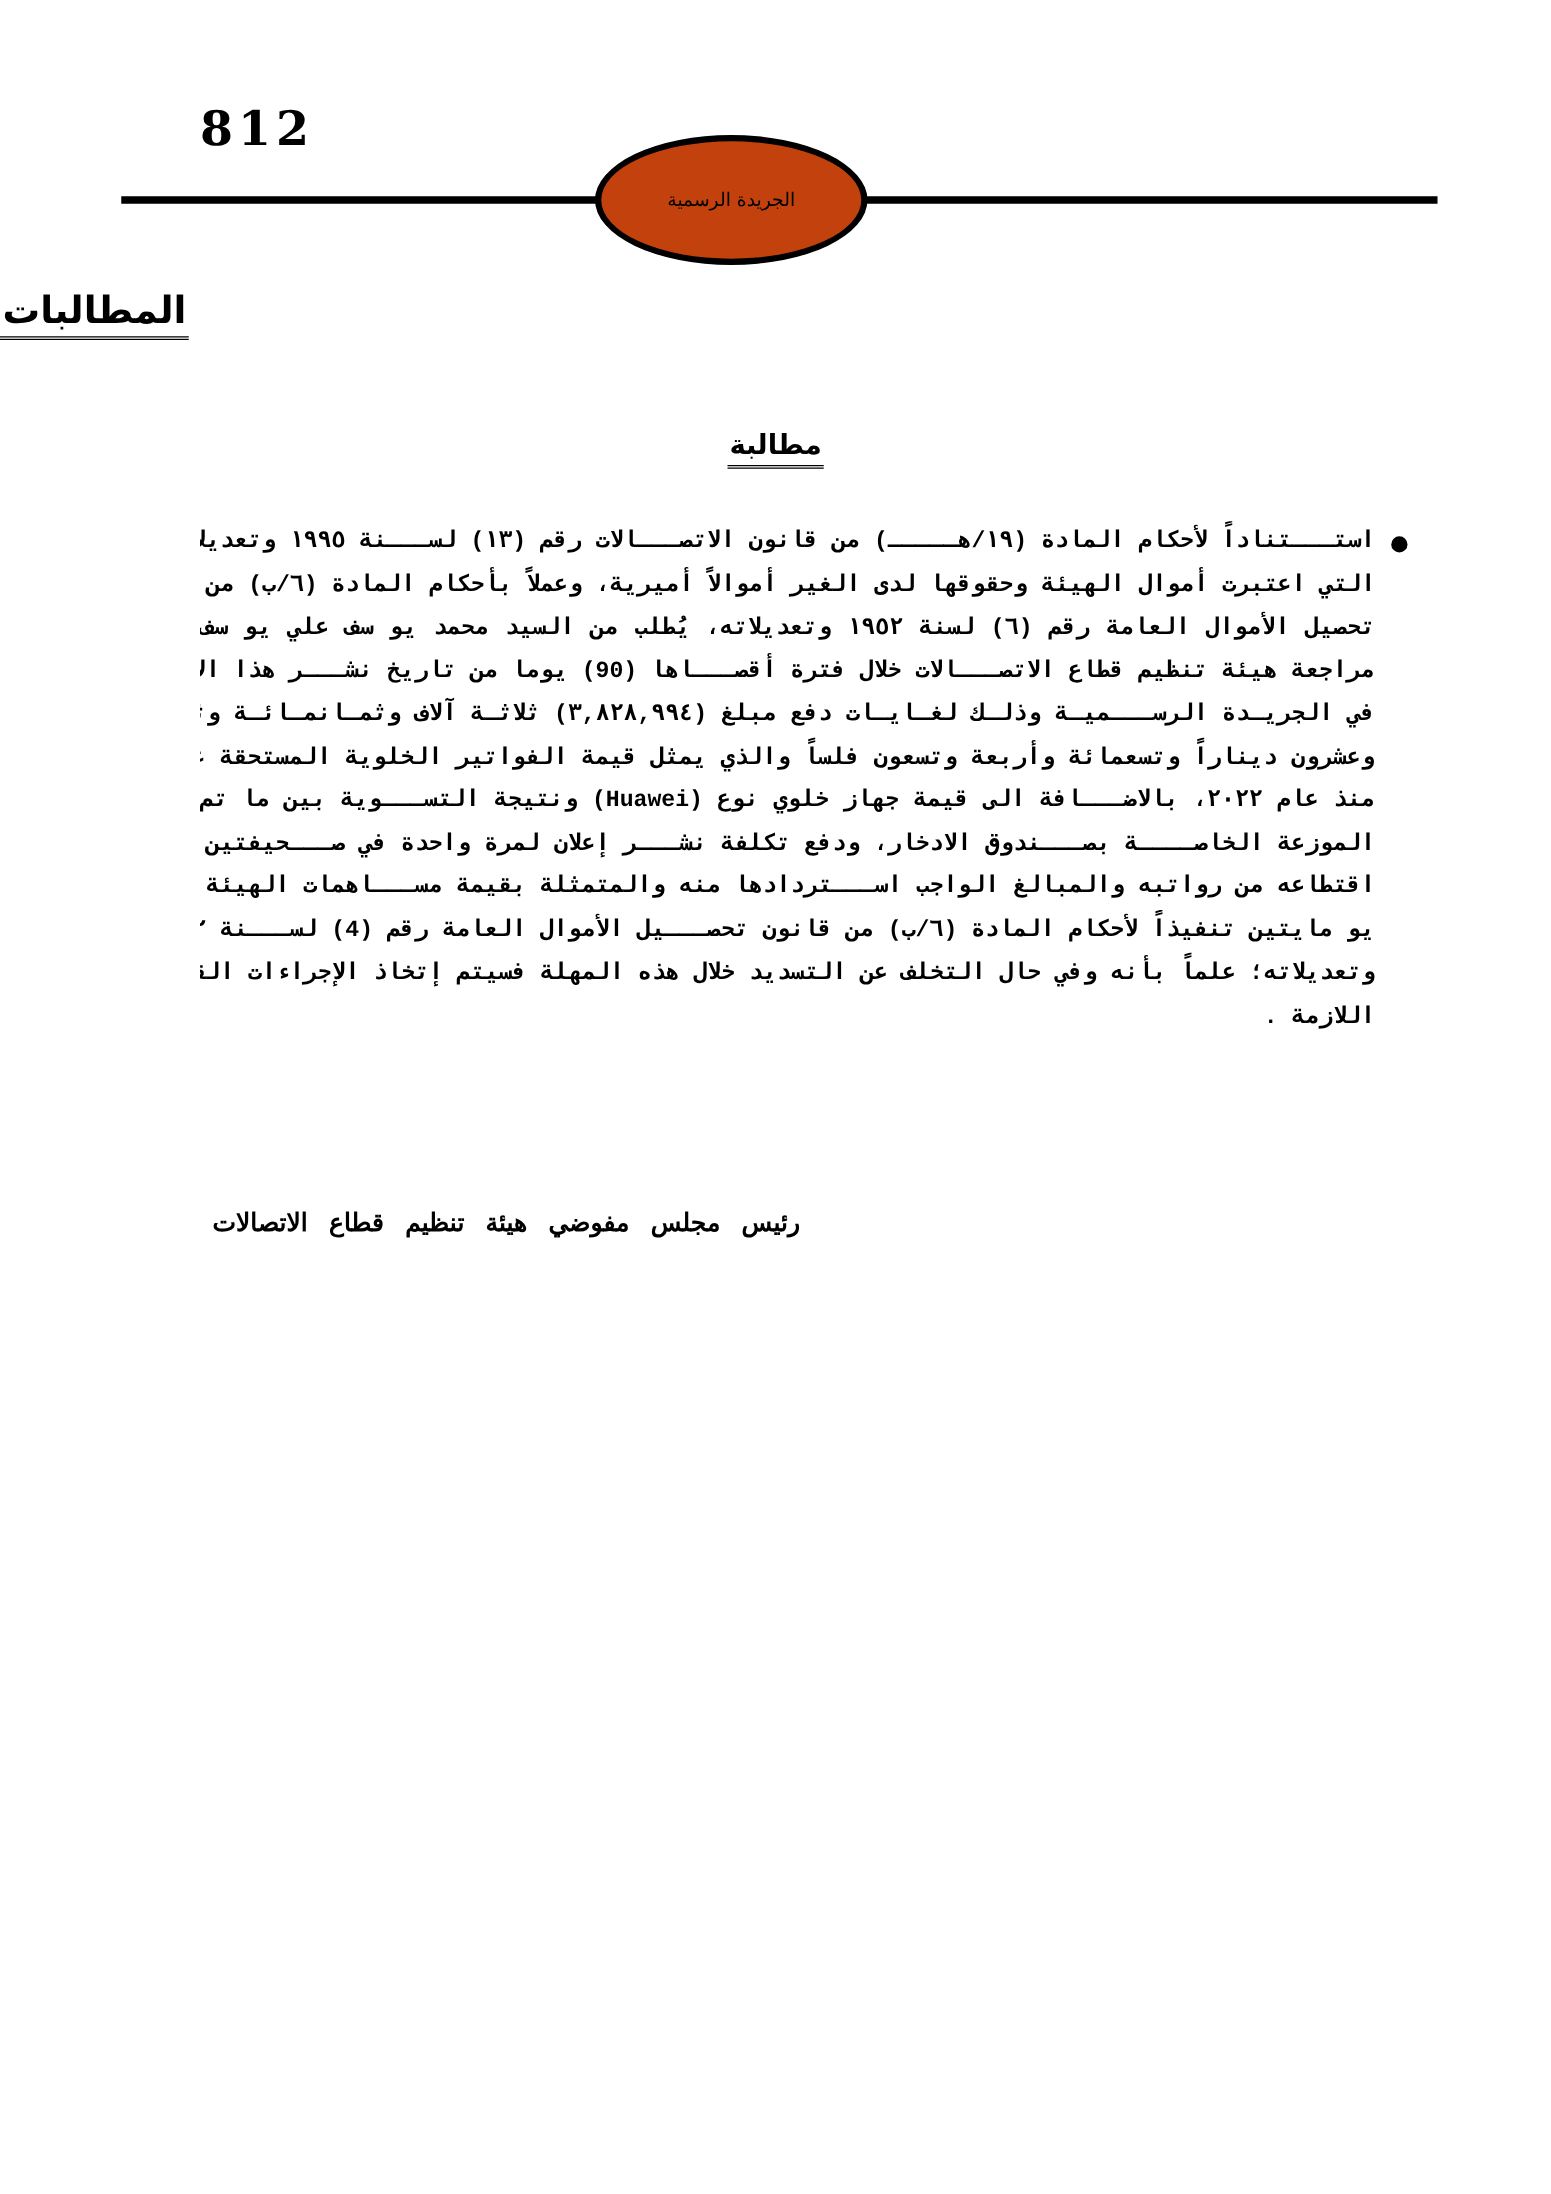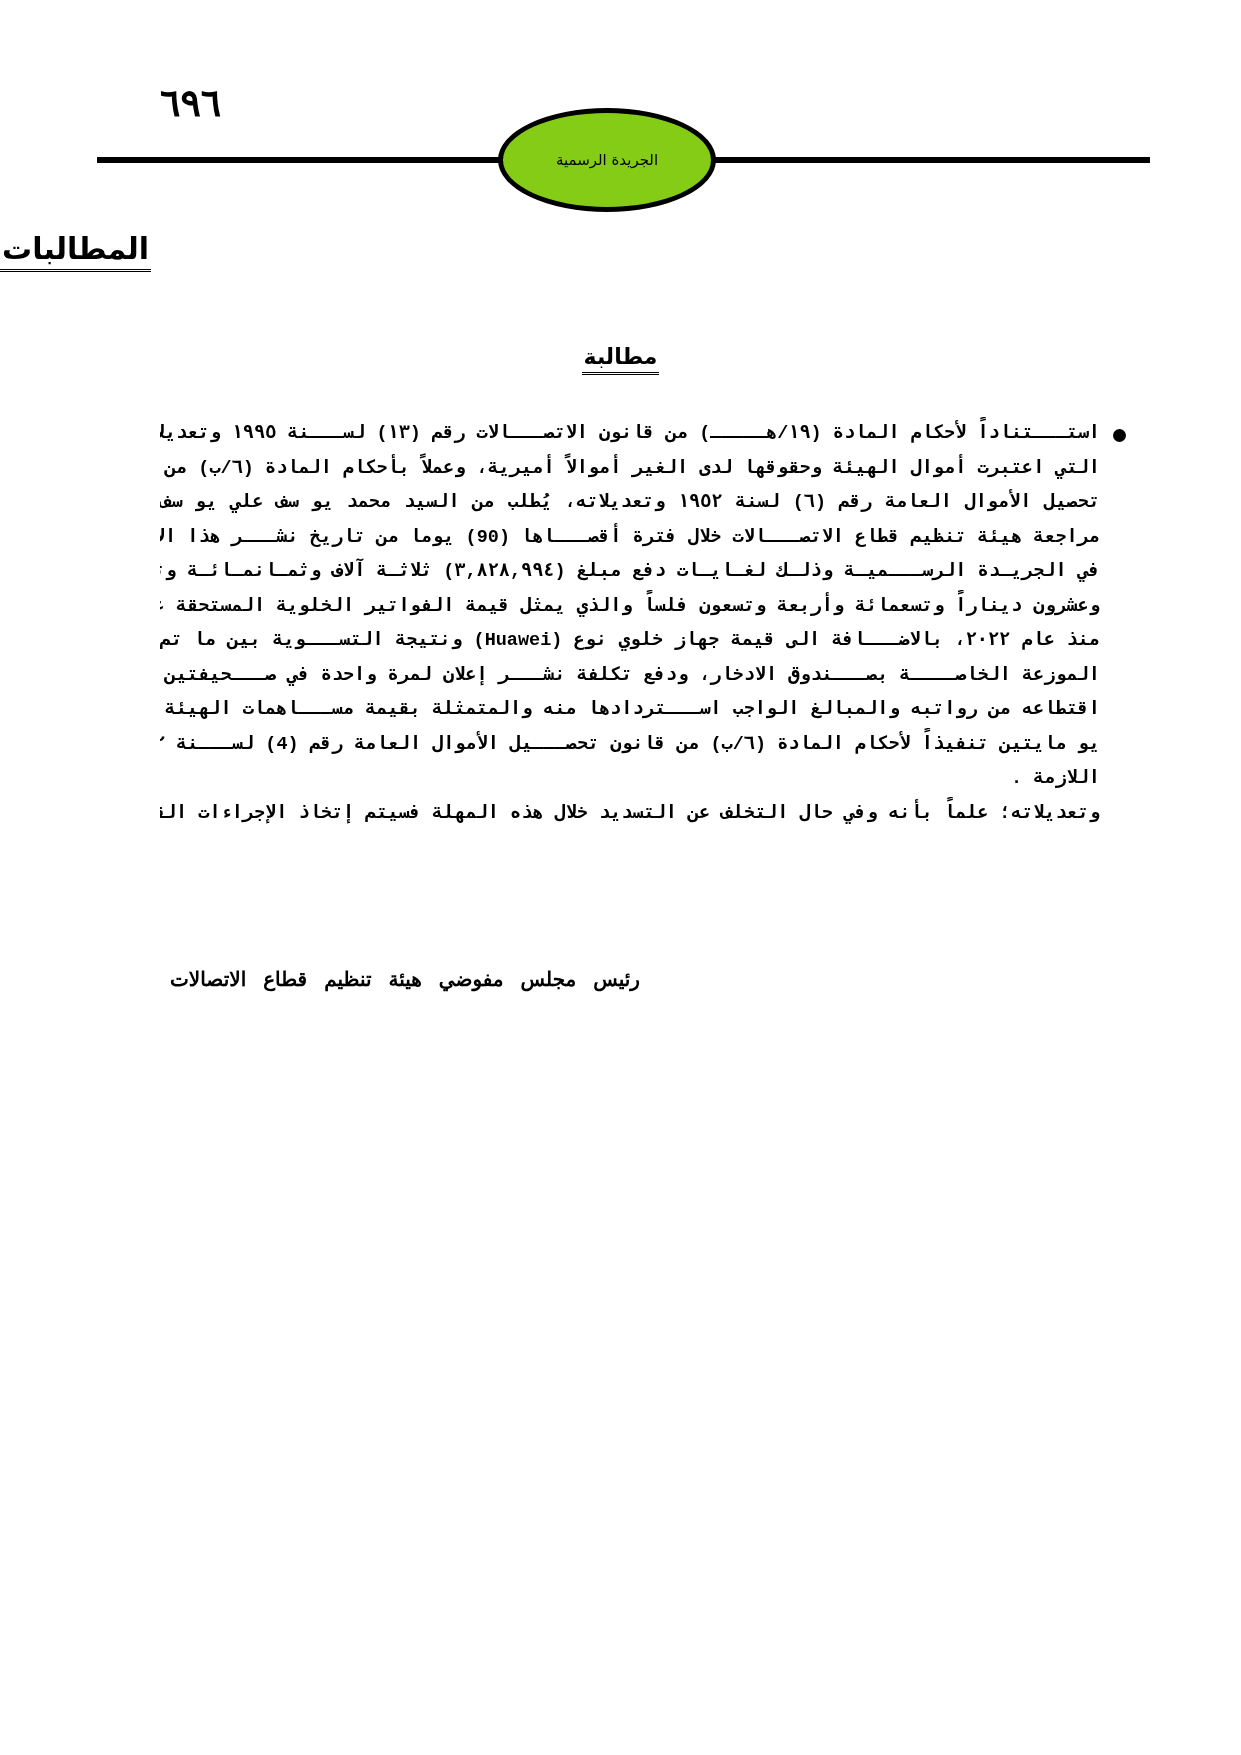--- a/index.html
+++ b/index.html
@@ -29,27 +29,27 @@
     .header-rule {
       position: absolute;
       left: 97px;
       top: 157px;
       width: 1053px;
       height: 6px;
       background: #000;
     }
     .header-ellipse {
       position: absolute;
-      left: 498px;
+      left: 476px;
       top: 108px;
       width: 218px;
       height: 104px;
       border: 5px solid #000;
       border-radius: 50%;
-      background: #84cc16;
+      background: #c2410c;
       box-sizing: border-box;
       display: flex;
       align-items: center;
       justify-content: center;
     }
     .header-ellipse span {
       font-family: "DejaVu Sans", sans-serif;
       font-size: 15px;
       direction: rtl;
     }
@@ -136,21 +136,21 @@
       font-size: 20px;
       line-height: 38px;
       text-align: justify;
       text-align-last: justify;
       white-space: nowrap;
     }
   </style>
 </head>
 <body>
 
-<div class="page-number">٦٩٦</div>
+<div class="page-number">812</div>
 
 <div class="header-rule"></div>
 <div class="header-ellipse">
   <span>الجريدة الرسمية</span>
 </div>
 
 <div class="section-title">
   <span>المطالبات</span>
 </div>
 
@@ -164,20 +164,20 @@
     <span class="claim-line">استـــتناداً لأحكام المادة (١٩/هـــــ) من قانون الاتصـــالات رقم (١٣) لســـنة ١٩٩٥ وتعديلاته</span>
     <span class="claim-line">التي اعتبرت أموال الهيئة وحقوقها لدى الغير أموالاً أميرية، وعملاً بأحكام المادة (٦/ب) من قانون</span>
     <span class="claim-line">تحصيل الأموال العامة رقم (٦) لسنة ١٩٥٢ وتعديلاته، يُطلب من السيد محمد يو سف علي يو سف</span>
     <span class="claim-line">مراجعة هيئة تنظيم قطاع الاتصـــالات خلال فترة أقصـــاها (90) يوما من تاريخ نشـــر هذا الاعلان</span>
     <span class="claim-line">في الجريـدة الرســـميـة وذلـك لغـايـات دفع مبلغ (٣,٨٢٨,٩٩٤) ثلاثـة آلاف وثمـانمـائـة وثمـانيـة</span>
     <span class="claim-line">وعشرون ديناراً وتسعمائة وأربعة وتسعون فلساً والذي يمثل قيمة الفواتير الخلوية المستحقة عليه</span>
     <span class="claim-line">منذ عام ٢٠٢٢، بالاضـــافة الى قيمة جهاز خلوي نوع (Huawei) ونتيجة التســـوية بين ما تم</span>
     <span class="claim-line">الموزعة الخاصــــة بصـــندوق الادخار، ودفع تكلفة نشـــر إعلان لمرة واحدة في صـــحيفتين محليتين</span>
     <span class="claim-line">اقتطاعه من رواتبه والمبالغ الواجب اســـتردادها منه والمتمثلة بقيمة مســـاهمات الهيئة والأرباح</span>
     <span class="claim-line">يو مايتين تنفيذاً لأحكام المادة (٦/ب) من قانون تحصـــيل الأموال العامة رقم (4) لســـنة ١٩٥٢</span>
+    <span class="claim-line">وتعديلاته؛ علماً بأنه وفي حال التخلف عن التسديد خلال هذه المهلة فسيتم إتخاذ الإجراءات القانونية</span>
     <span class="claim-line last">اللازمة .</span>
-    <span class="claim-line">وتعديلاته؛ علماً بأنه وفي حال التخلف عن التسديد خلال هذه المهلة فسيتم إتخاذ الإجراءات القانونية</span>
   </div>
 </div>
 
 <div class="signature">
   <span class="sig-line">رئيس مجلس مفوضي هيئة تنظيم قطاع الاتصالات</span>
 </div>
 
 </body></html>

